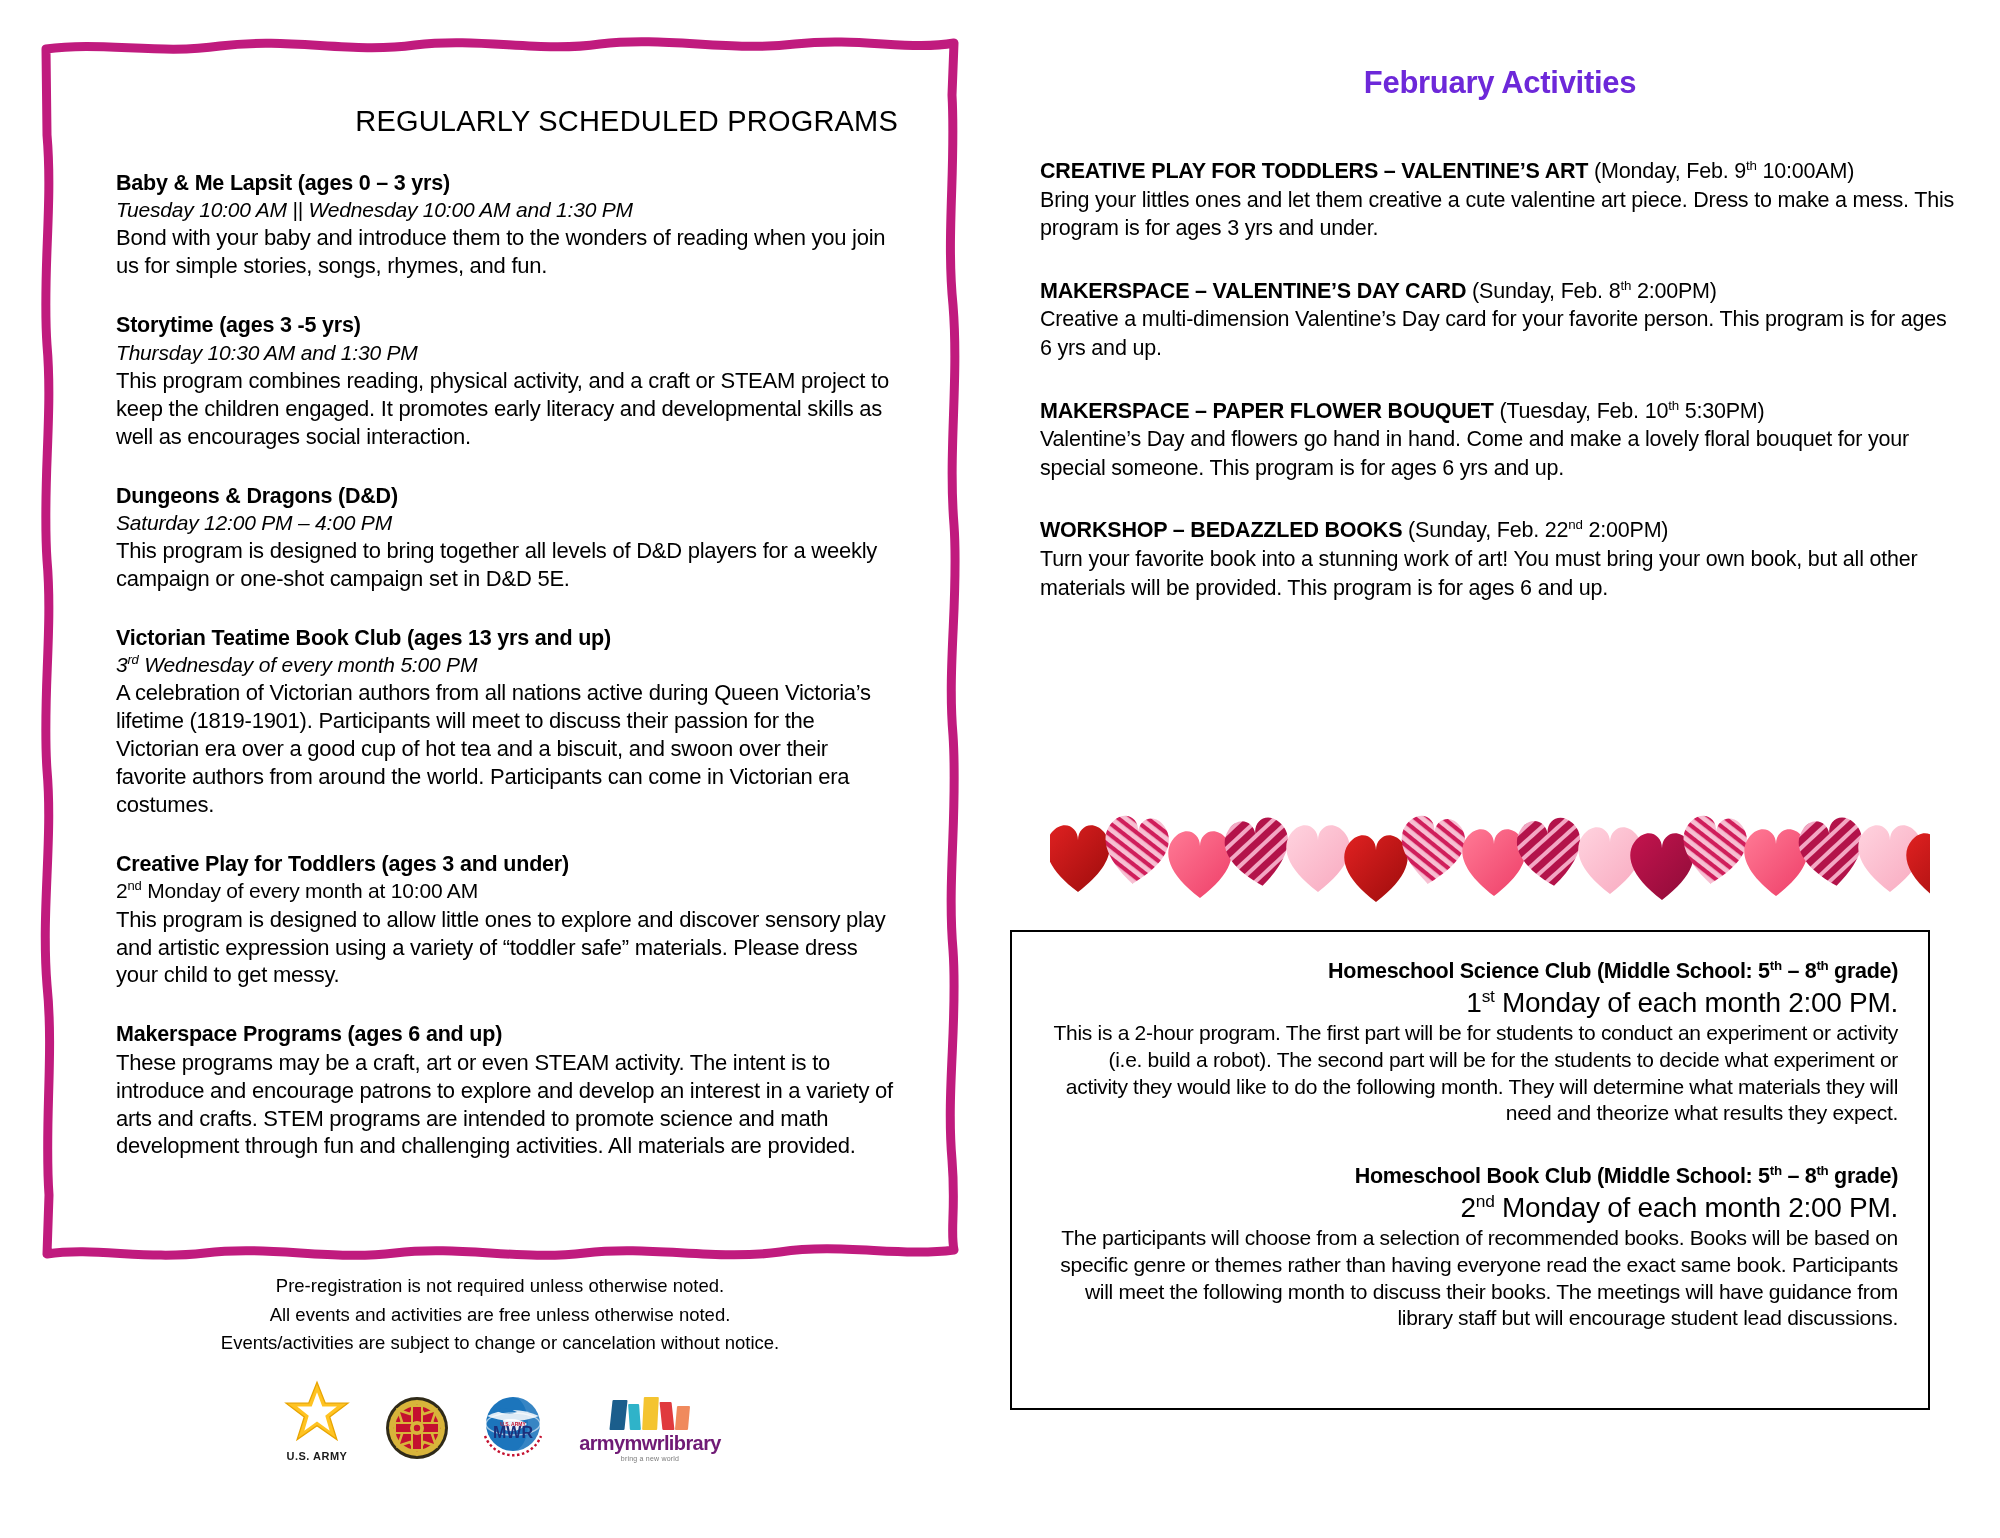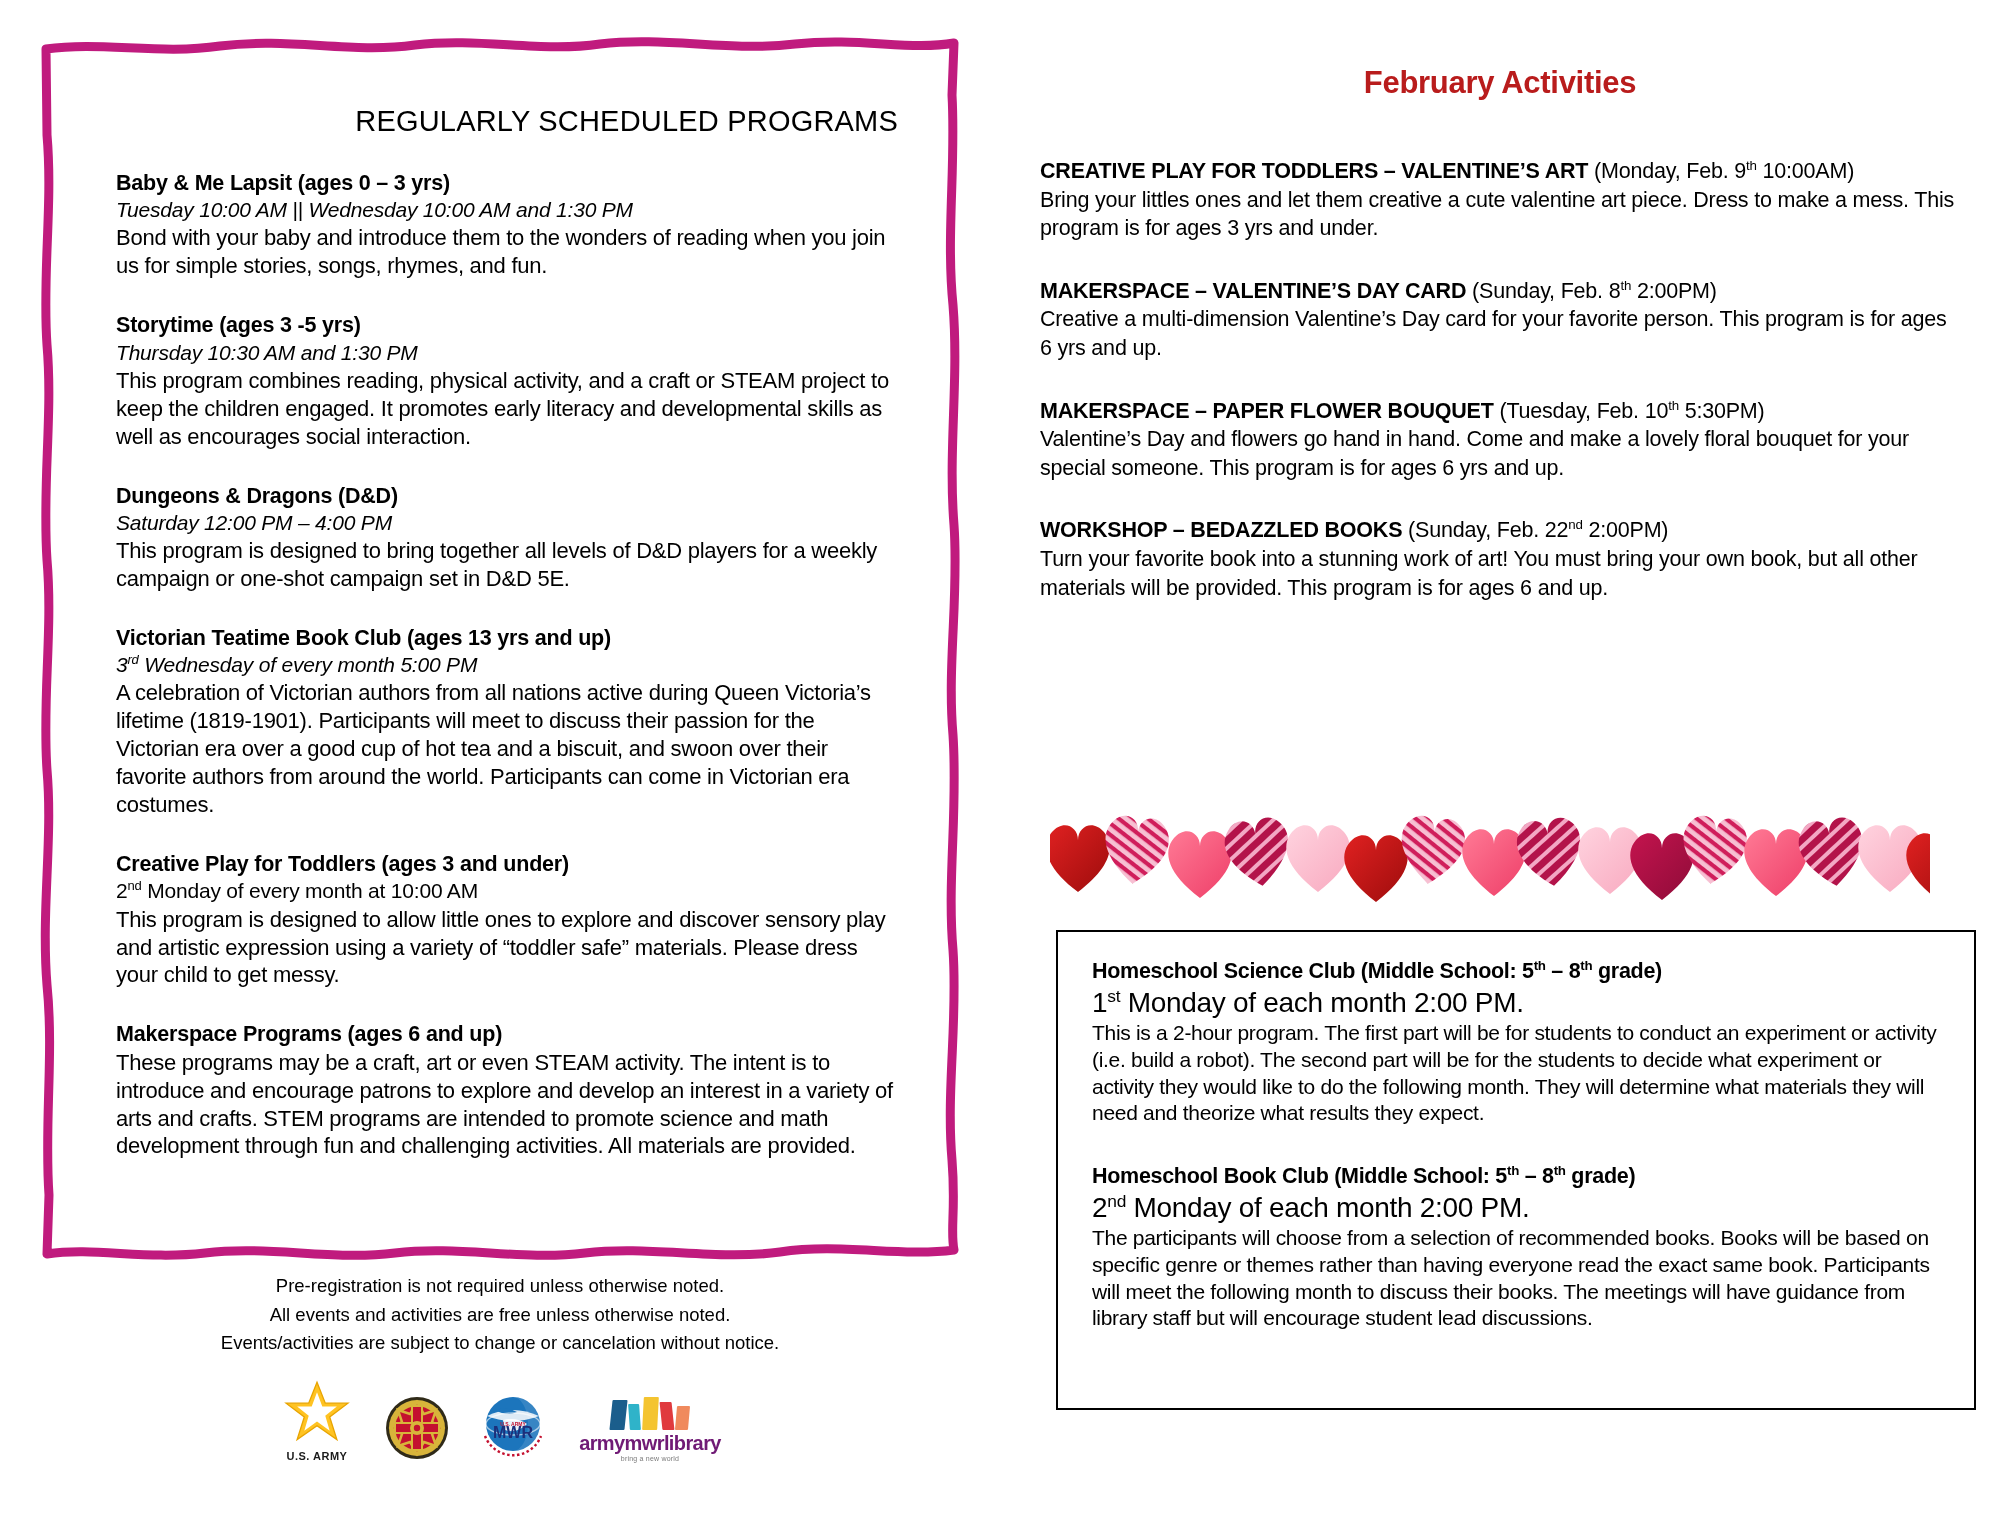--- a/index.html
+++ b/index.html
@@ -49,22 +49,22 @@
   #right-title{color:#D4127E;font-weight:bold;font-size:31px;text-align:center;
                margin:25px 0 56px 0;letter-spacing:-.3px;}
   .act{margin-bottom:34px;font-size:21.5px;line-height:1.33;letter-spacing:-.2px;}
   .act .hd{font-weight:bold;}
   .act .body{display:block;}
 
   
   #hearts{position:absolute;left:1050px;top:800px;width:880px;height:110px;}
 
   
-  #hs-box{position:absolute;left:1056px;top:930px;width:920px;height:480px;
-          border:2.5px solid #000;box-sizing:border-box;padding:26px 30px 21px 34px;}
+  #hs-box{position:absolute;left:1010px;top:930px;width:920px;height:480px;
+          border:2.5px solid #000;box-sizing:border-box;padding:26px 30px 21px 34px;text-align:right;}
   .hs{margin-bottom:16px;}
   .hs-name{font-weight:bold;font-size:21.5px;line-height:1.25;letter-spacing:-.3px;}
   .hs-when{font-size:28px;line-height:1.27;letter-spacing:-.3px;}
   .hs-desc{font-size:21px;line-height:1.27;letter-spacing:-.3px;}
   .hs-gap{height:20px;}
 </style>
 </head>
 <body>
 
 <div id="left-panel">
@@ -169,21 +169,21 @@
       <i style="width:15px;height:33px;background:#F4C430;transform:skewX(-3deg);"></i>
       <i style="width:12px;height:28px;background:#E03A3E;transform:skewX(6deg);"></i>
       <i style="width:13px;height:24px;background:#F08A5D;transform:skewX(-5deg);"></i>
     </div>
     <div class="lib-word">armymwrlibrary</div>
     <div class="lib-sub">bring a new world</div>
   </div>
 </div>
 
 <div id="right-panel">
-  <div id="right-title" style="color: #b91c1c;">February Activities</div>
+  <div id="right-title" style="color: #6d28d9;">February Activities</div>
   <div id="activities-list">
       <div class="act"><span class="hd">CREATIVE PLAY FOR TODDLERS – VALENTINE’S ART</span><span> (Monday, Feb. 9<sup>th</sup> 10:00AM)</span><span class="body">Bring your littles ones and let them creative a cute valentine art piece. Dress to make a mess. This program is for ages 3 yrs and under.</span></div>
       <div class="act"><span class="hd">MAKERSPACE – VALENTINE’S DAY CARD</span><span> (Sunday, Feb. 8<sup>th</sup> 2:00PM)</span><span class="body">Creative a multi-dimension Valentine’s Day card for your favorite person. This program is for ages 6 yrs and up.</span></div>
       <div class="act"><span class="hd">MAKERSPACE – PAPER FLOWER BOUQUET</span><span> (Tuesday, Feb. 10<sup>th</sup> 5:30PM)</span><span class="body">Valentine’s Day and flowers go hand in hand. Come and make a lovely floral bouquet for your special someone. This program is for ages 6 yrs and up.</span></div>
       <div class="act"><span class="hd">WORKSHOP – BEDAZZLED BOOKS</span><span> (Sunday, Feb. 22<sup>nd</sup> 2:00PM)</span><span class="body">Turn your favorite book into a stunning work of art! You must bring your own book, but all other materials will be provided. This program is for ages 6 and up.</span></div>
     </div>
 </div>
 
 <div id="hearts">
   <svg viewBox="0 0 880 110" width="880" height="110" preserveAspectRatio="none">

